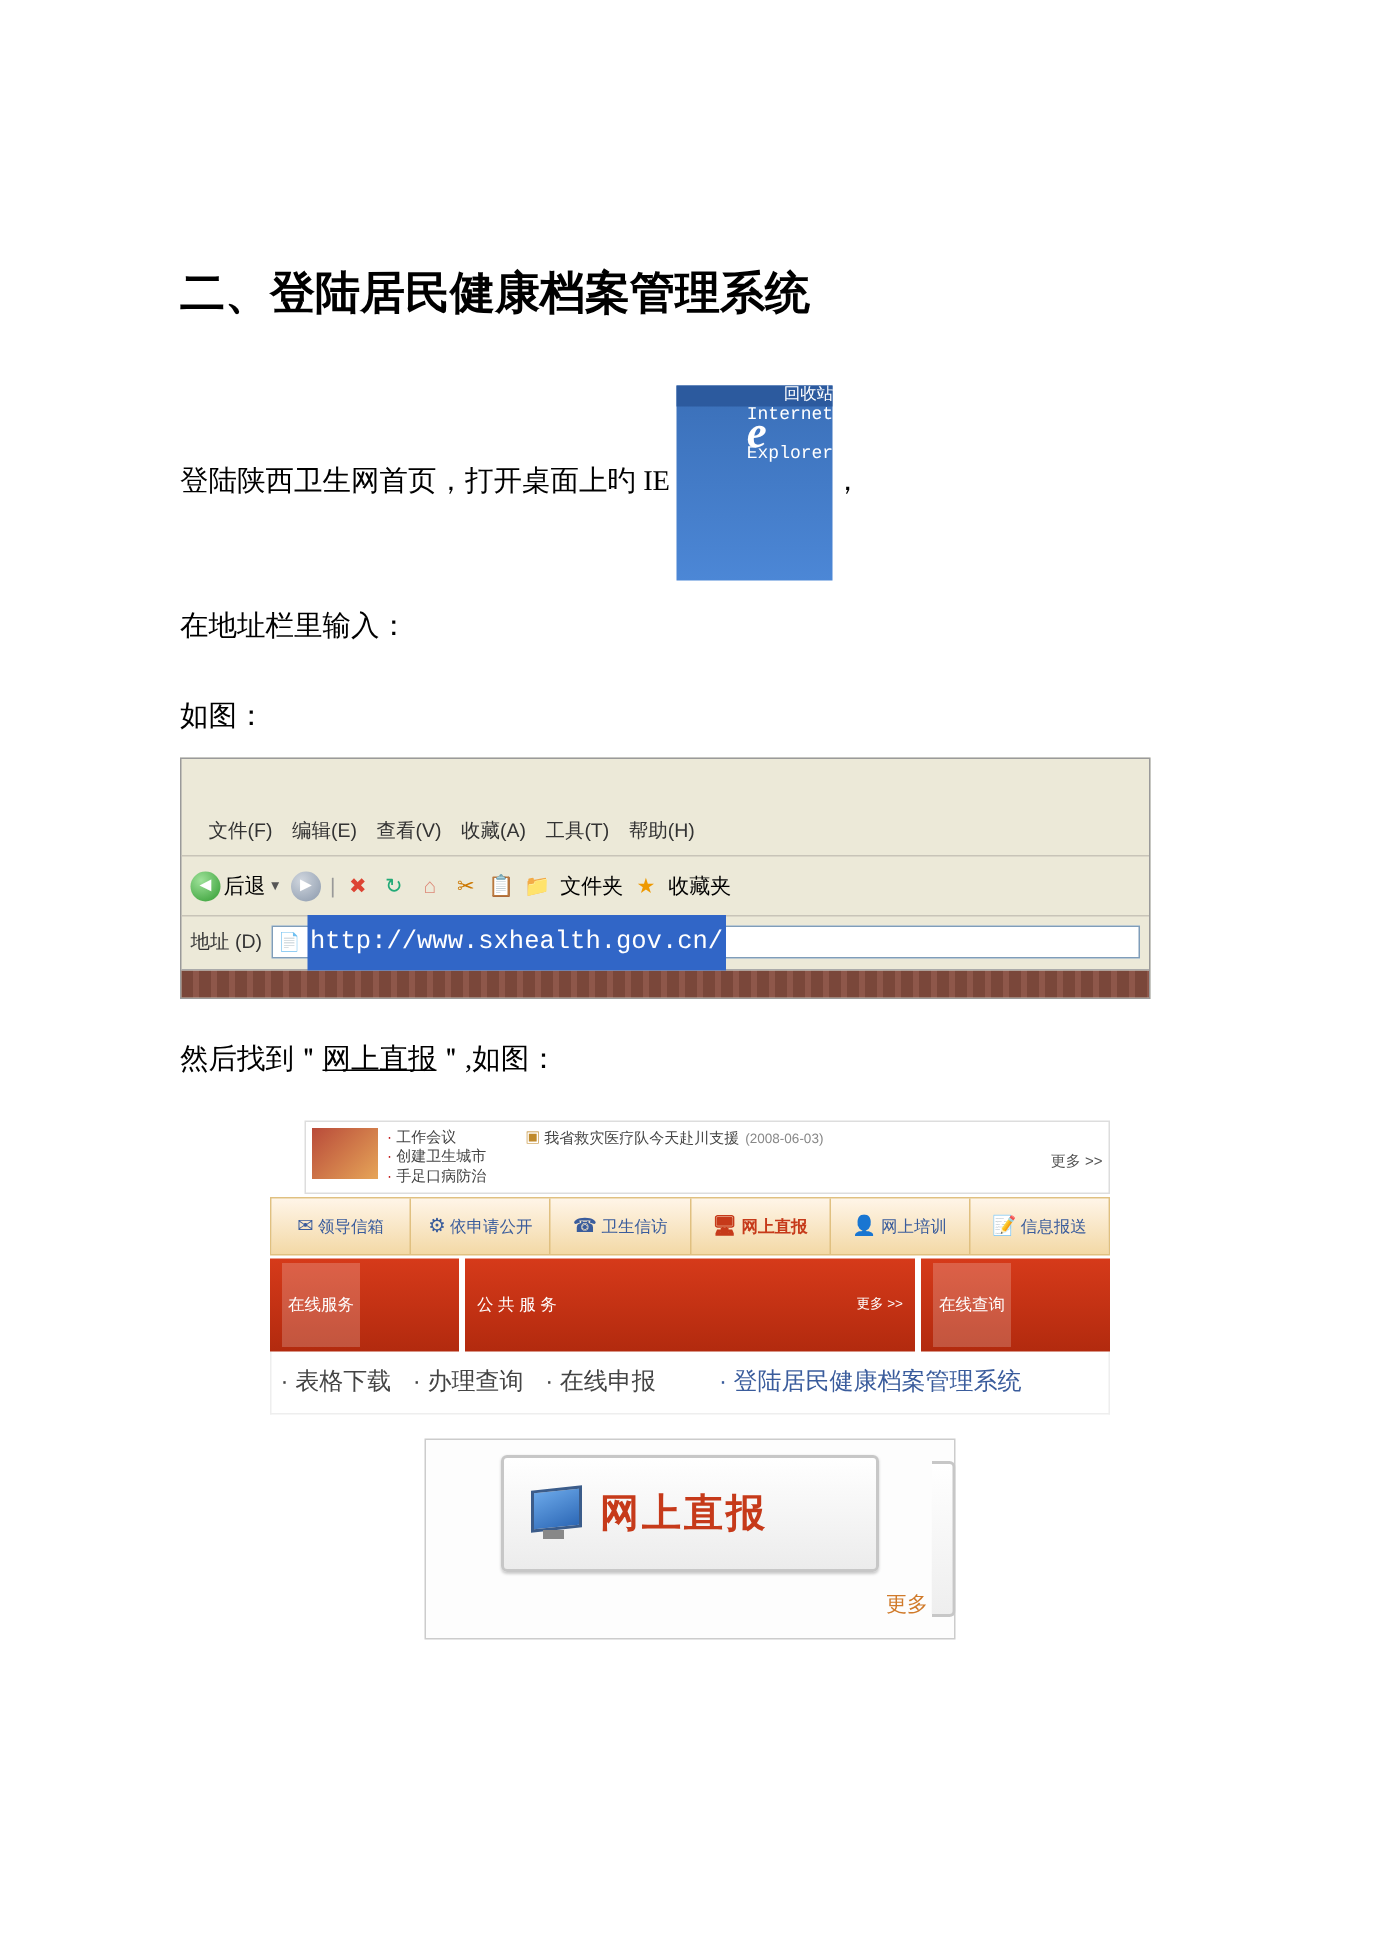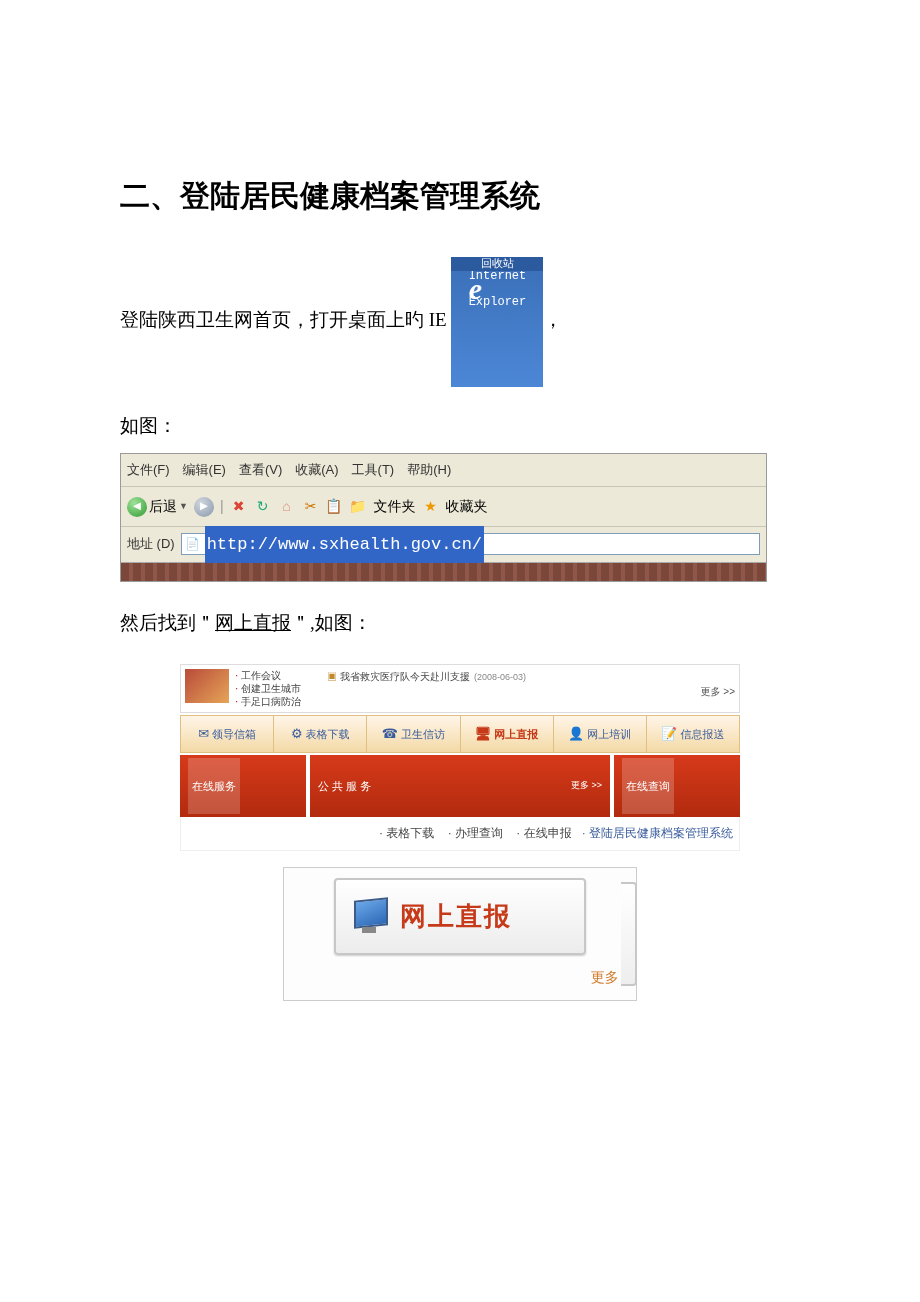--- a/index.html
+++ b/index.html
@@ -24,25 +24,25 @@
     margin: 0 0 40px 0;
     line-height: 1.4;
   }
   p { margin: 0; }
   .indent { text-indent: 2em; }
 
   
   .ie-icon-fig {
     display: inline-block;
     vertical-align: middle;
-    width: 92px;
+    width: 104px;
     height: 130px;
     background: linear-gradient(#3a6fb8, #4c87d6);
     color: #fff;
-    text-align: center;
+    text-align: right;
     font-family: "Courier New", monospace;
     font-size: 12px;
     box-sizing: border-box;
     padding-top: 6px;
     position: relative;
   }
   .ie-icon-fig .topbar {
     position: absolute;
     top: 0; left: 0; right: 0;
     height: 14px;
@@ -79,25 +79,26 @@
   
   .ie-toolbar-fig {
     border: 1px solid #9a9a9a;
     background: #ece9d8;
     font-family: "SimSun", sans-serif;
     font-size: 14px;
     margin-top: 6px;
     width: 645px;
   }
   .ie-toolbar-fig .menurow {
-    padding: 2px 6px;
+    padding: 2px 18px;
     font-size: 13px;
     color: #333;
     white-space: nowrap;
     overflow: hidden;
+    margin-top: 32px;
   }
   .ie-toolbar-fig .toolrow {
     padding: 4px 6px;
     display: flex;
     align-items: center;
     gap: 6px;
     border-top: 1px solid #c8c4b8;
     border-bottom: 1px solid #c8c4b8;
   }
   .ie-toolbar-fig .ic {
@@ -165,20 +166,21 @@
     margin: 20px auto 0 auto;
     font-family: "SimSun", sans-serif;
     font-size: 11px;
   }
   .webnav-fig .newsrow {
     display: flex;
     background: #fff;
     border: 1px solid #ddd;
     padding: 4px;
     gap: 6px;
+    margin-left: 23px;
   }
   .webnav-fig .thumb {
     width: 44px; height: 34px;
     background: linear-gradient(135deg,#b94b3a,#e6a558);
   }
   .webnav-fig .leftlist { font-size: 10px; color:#444; line-height:1.3; }
   .webnav-fig .leftlist div::before { content:"· "; color:#b00; }
   .webnav-fig .rightlist { flex:1; font-size:10px; color:#444; line-height:1.5; padding-left:20px; position:relative; }
   .webnav-fig .rightlist .bullet::before { content:"▣ "; color:#c08a2c; }
   .webnav-fig .rightlist .date { color:#888; font-size:9px; margin-left:4px; }
@@ -217,26 +219,27 @@
     font-size:11px;
     padding:3px 8px;
     display:flex;
     align-items:center;
     gap:4px;
   }
   .webnav-fig .redbar .tag { background:rgba(255,255,255,0.2); padding:16px 4px; }
 
   .webnav-fig .subrow {
     padding:3px 6px;
-    font-size:12px;
+    font-size:16px;
     color:#444;
     border:1px solid #eee;
     border-top:none;
     display:flex;
-    justify-content:flex-end;
+    justify-content:flex-start;
+    gap:32px;
   }
   .webnav-fig .subrow .left span { margin-right:10px; }
   .webnav-fig .subrow .right { color:#3a5c9c; }
   .webnav-fig .dashline {
     border-top:1px dashed #aaa;
     display:flex;
     justify-content:flex-end;
     padding:4px 10px;
     font-family:"Courier New",monospace;
   }
@@ -316,20 +319,21 @@
   <p style="margin-top:30px;">
     <span>登陆陕西卫生网首页，打开桌面上旳 IE </span>
     <span class="ie-icon-fig">
       <span class="topbar">回收站</span>
       <span class="e"></span>
       <span class="label">Internet
 Explorer</span>
     </span><span>，</span>
   </p>
 
+  <p class="line-after-icon">在地址栏里输入：</p>
 
   <p style="margin-top:18px;">如图：</p>
 
   <div class="ie-toolbar-fig">
     <div class="menurow">文件(F)　编辑(E)　查看(V)　收藏(A)　工具(T)　帮助(H)</div>
     <div class="toolrow">
       <span class="back">
         <span class="circ">◄</span>
         <span>后退</span>
         <span style="font-size:9px;color:#555;">▼</span>
@@ -376,21 +380,21 @@
       </div>
     </div>
 
     <div class="tabsrow">
       <div class="tab">
           <span class="ti">✉</span>
           <span>领导信箱</span>
         </div>
       <div class="tab">
           <span class="ti">⚙</span>
-          <span>表格下载</span>
+          <span>依申请公开</span>
         </div>
       <div class="tab">
           <span class="ti">☎</span>
           <span>卫生信访</span>
         </div>
       <div class="tab highlight">
           <span class="ti">🖥</span>
           <span>网上直报</span>
         </div>
       <div class="tab">

